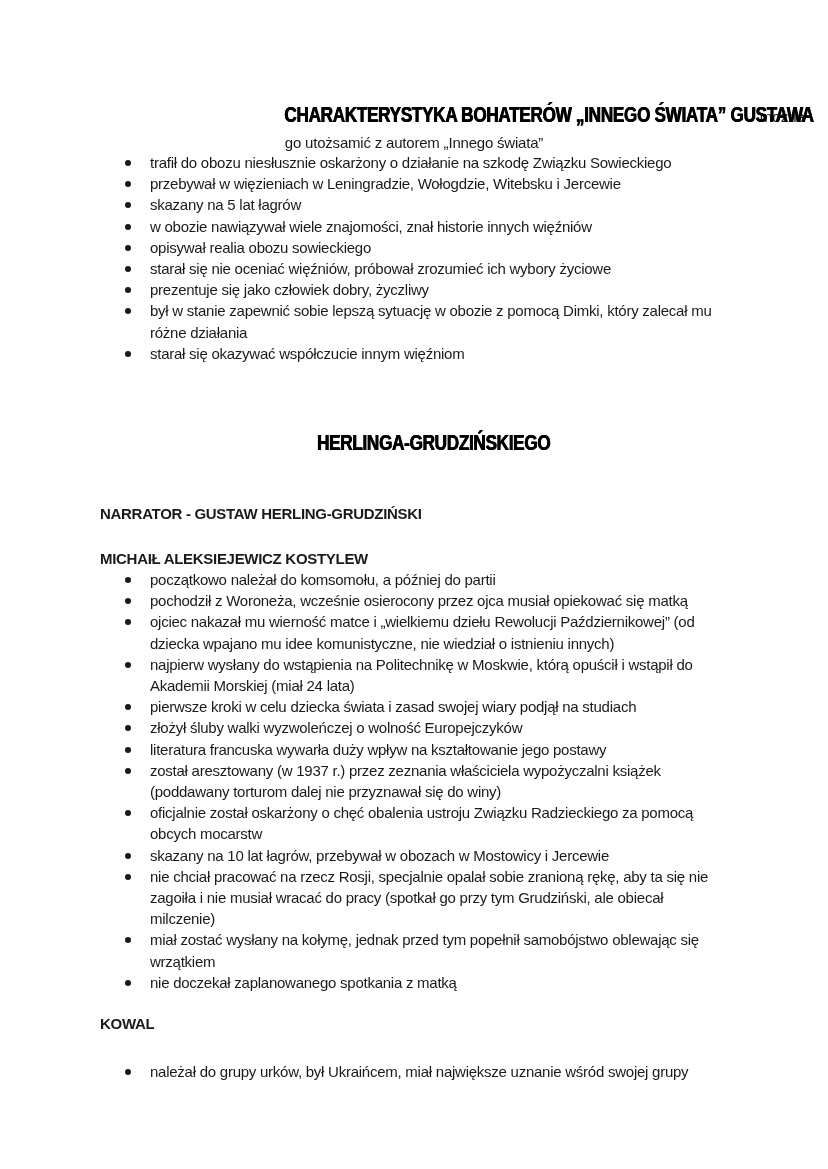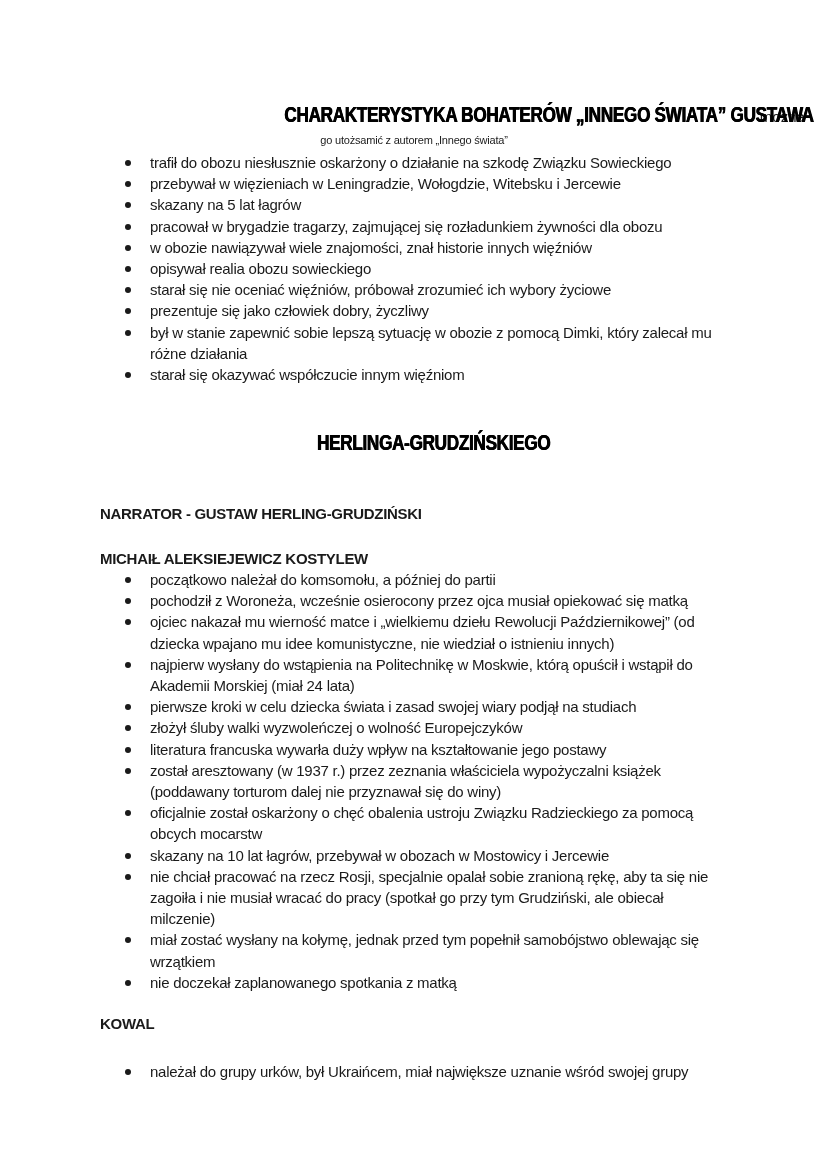--- a/index.html
+++ b/index.html
@@ -15,21 +15,21 @@
     .title-big {
       font-family: "Liberation Sans", sans-serif; font-weight: 900;
       font-size: 22px; letter-spacing: -0.4px; color: #000;
       transform: scaleX(0.78); display: inline-block; transform-origin: right center;
       text-shadow: 0.6px 0 0 #000, -0.3px 0 0 #000;
     }
     .title-wrap { display: inline-flex; align-items: baseline; margin-left: 112px; }
     .title-small { font-size: 15px; margin-left: -54px; }
     .subtitle {
       position: absolute; left: 0; top: 134px; width: 828px; text-align: center;
-      font-size: 11px; letter-spacing: -0.2px;
+      font-size: 15px; letter-spacing: -0.2px;
     }
     ul.bullets {
       list-style: none; margin: 0; padding: 0; position: absolute;
       left: 120px; width: 610px;
     }
     ul.bullets li {
       position: relative; padding-left: 30px; font-size: 15px; line-height: 21.2px;
       letter-spacing: -0.25px;
     }
     ul.bullets li::before {
@@ -59,21 +59,20 @@
       <span class="title-big">CHARAKTERYSTYKA BOHATERÓW „INNEGO ŚWIATA” GUSTAWA</span>
       <span class="title-small">można</span>
     </span>
   </div>
   <div class="subtitle">go utożsamić z autorem „Innego świata”</div>
 
   <ul class="bullets" style="top:152px;">
     <li>trafił do obozu niesłusznie oskarżony o działanie na szkodę Związku Sowieckiego</li>
     <li>przebywał w więzieniach w Leningradzie, Wołogdzie, Witebsku i Jercewie</li>
     <li>skazany na 5 lat łagrów</li>
-    <li>pracował w brygadzie tragarzy, zajmującej się rozładunkiem żywności dla obozu</li>
     <li>w obozie nawiązywał wiele znajomości, znał historie innych więźniów</li>
     <li>opisywał realia obozu sowieckiego</li>
     <li>starał się nie oceniać więźniów, próbował zrozumieć ich wybory życiowe</li>
     <li>prezentuje się jako człowiek dobry, życzliwy</li>
     <li>był w stanie zapewnić sobie lepszą sytuację w obozie z pomocą Dimki, który zalecał mu różne działania</li>
     <li>starał się okazywać współczucie innym więźniom</li>
   </ul>
 
   <div class="heading2">
     <span>HERLINGA-GRUDZIŃSKIEGO</span>

